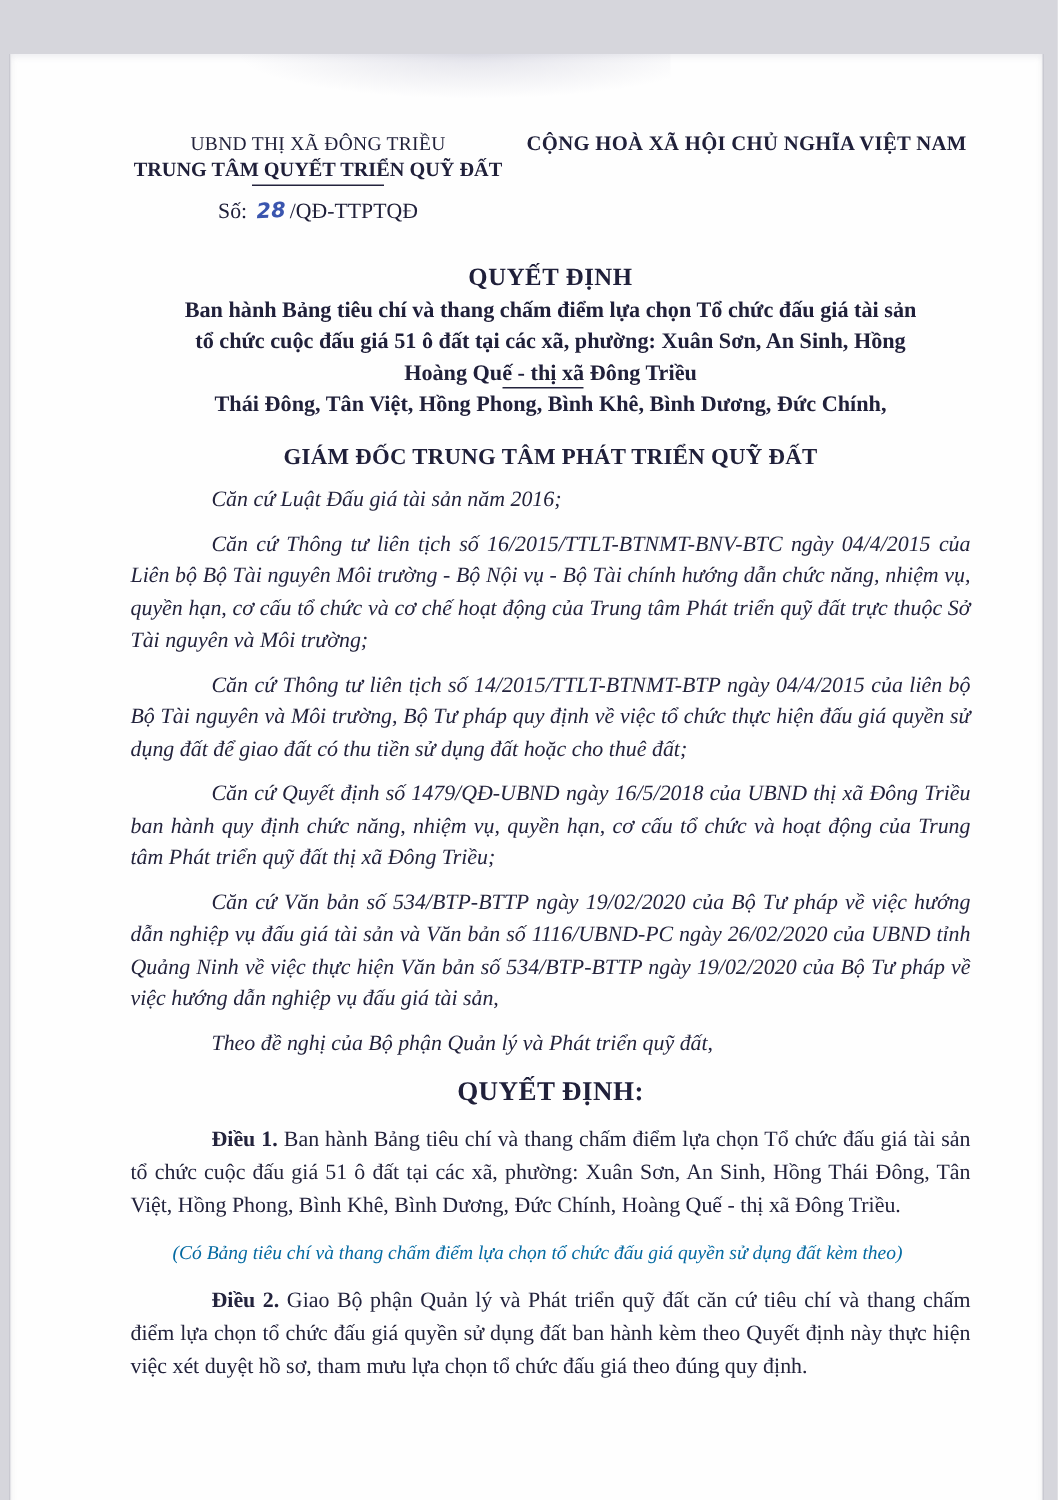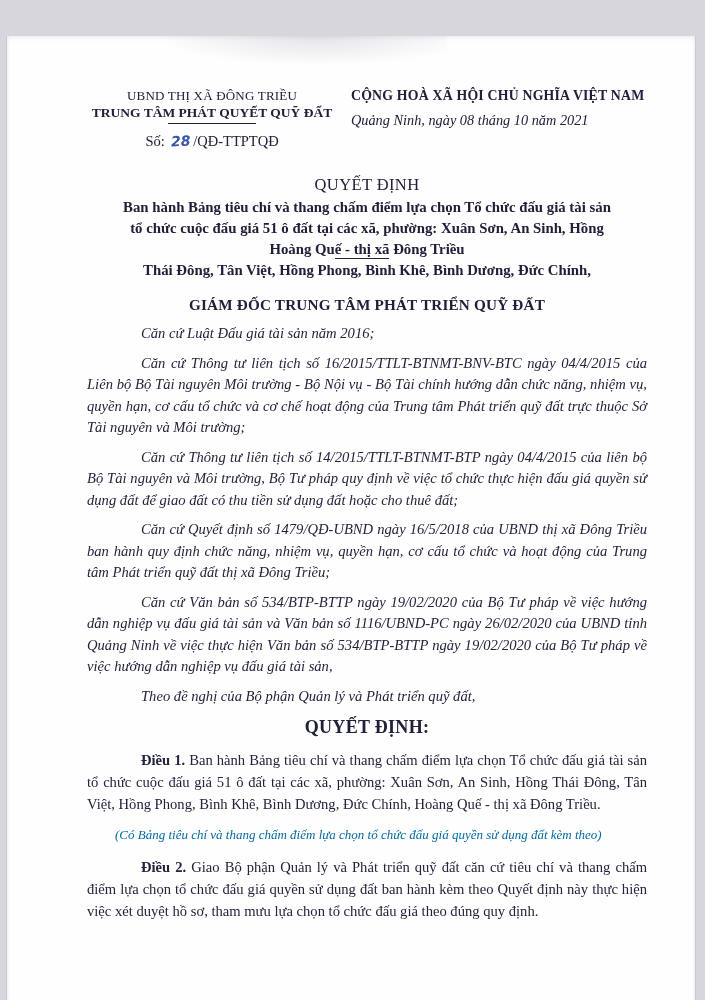--- a/index.html
+++ b/index.html
@@ -56,21 +56,21 @@
   .hdr-right .national  { font-size: 13.8px; font-weight: bold; letter-spacing: 0.2px; }
   .hdr-right .motto {
     display: inline-block;
     font-size: 14.8px; font-weight: bold;
     border-bottom: 1.6px solid #23233d;
     padding-bottom: 1px; margin-top: 2px;
   }
   .hdr-right .dateline { font-size: 14.3px; font-style: italic; margin-top: 8px; }
   
   .title-block { margin-top: 25px; text-align: center; }
-  .doc-title { font-size: 16.5px; font-weight: normal; letter-spacing: 0.4px; }
+  .doc-title { font-size: 16.5px; font-weight: bold; letter-spacing: 0.4px; }
   .doc-subtitle { font-size: 14.8px; font-weight: bold; line-height: 21px; margin-top: 2px; }
   .doc-subtitle .u-part { border-bottom: 1.6px solid #23233d; padding-bottom: 1px; }
   .issuer { text-align: center; font-size: 15.2px; font-weight: bold; margin-top: 15px; letter-spacing: 0.2px; }
   
   .recitals { margin-top: 9px; }
   p.recital {
     margin: 0 0 8px 0;
     font-size: 14.6px; font-style: italic;
     line-height: 21.5px;
     text-align: justify;
@@ -100,27 +100,26 @@
 <body>
 
 <div class="scan-frame">
   <div class="sheet">
     <div class="smudge"></div>
     <div class="content">
 
       <div class="hdr">
         <div class="hdr-left">
           <div class="org-parent">UBND THỊ XÃ ĐÔNG TRIỀU</div>
-          <div class="org-name">TRUNG TÂM PHÁT QUYẾT QUỸ ĐẤT</div>
+          <div class="org-name">TRUNG TÂM QUYẾT TRIỂN QUỸ ĐẤT</div>
           <div class="hdr-rule"></div>
           <div class="doc-number"><span>Số:</span><span class="handwritten">28</span><span>/QĐ-TTPTQĐ</span></div>
         </div>
         <div class="hdr-right">
           <div class="national">CỘNG HOÀ XÃ HỘI CHỦ NGHĨA VIỆT NAM</div>
-          <div class="dateline">Quảng Ninh, ngày 08 tháng 10 năm 2021</div>
         </div>
       </div>
 
       <div class="title-block">
         <div class="doc-title">QUYẾT ĐỊNH</div>
         <div class="doc-subtitle">
           <div>Ban hành Bảng tiêu chí và thang chấm điểm lựa chọn Tổ chức đấu giá tài sản</div>
           <div>tổ chức cuộc đấu giá 51 ô đất tại các xã, phường: Xuân Sơn, An Sinh, Hồng</div>
           <div><span>Hoàng Qu</span><span class="u-part">ế - thị xã</span><span> Đông Triều</span></div>
           <div>Thái Đông, Tân Việt, Hồng Phong, Bình Khê, Bình Dương, Đức Chính,</div>

